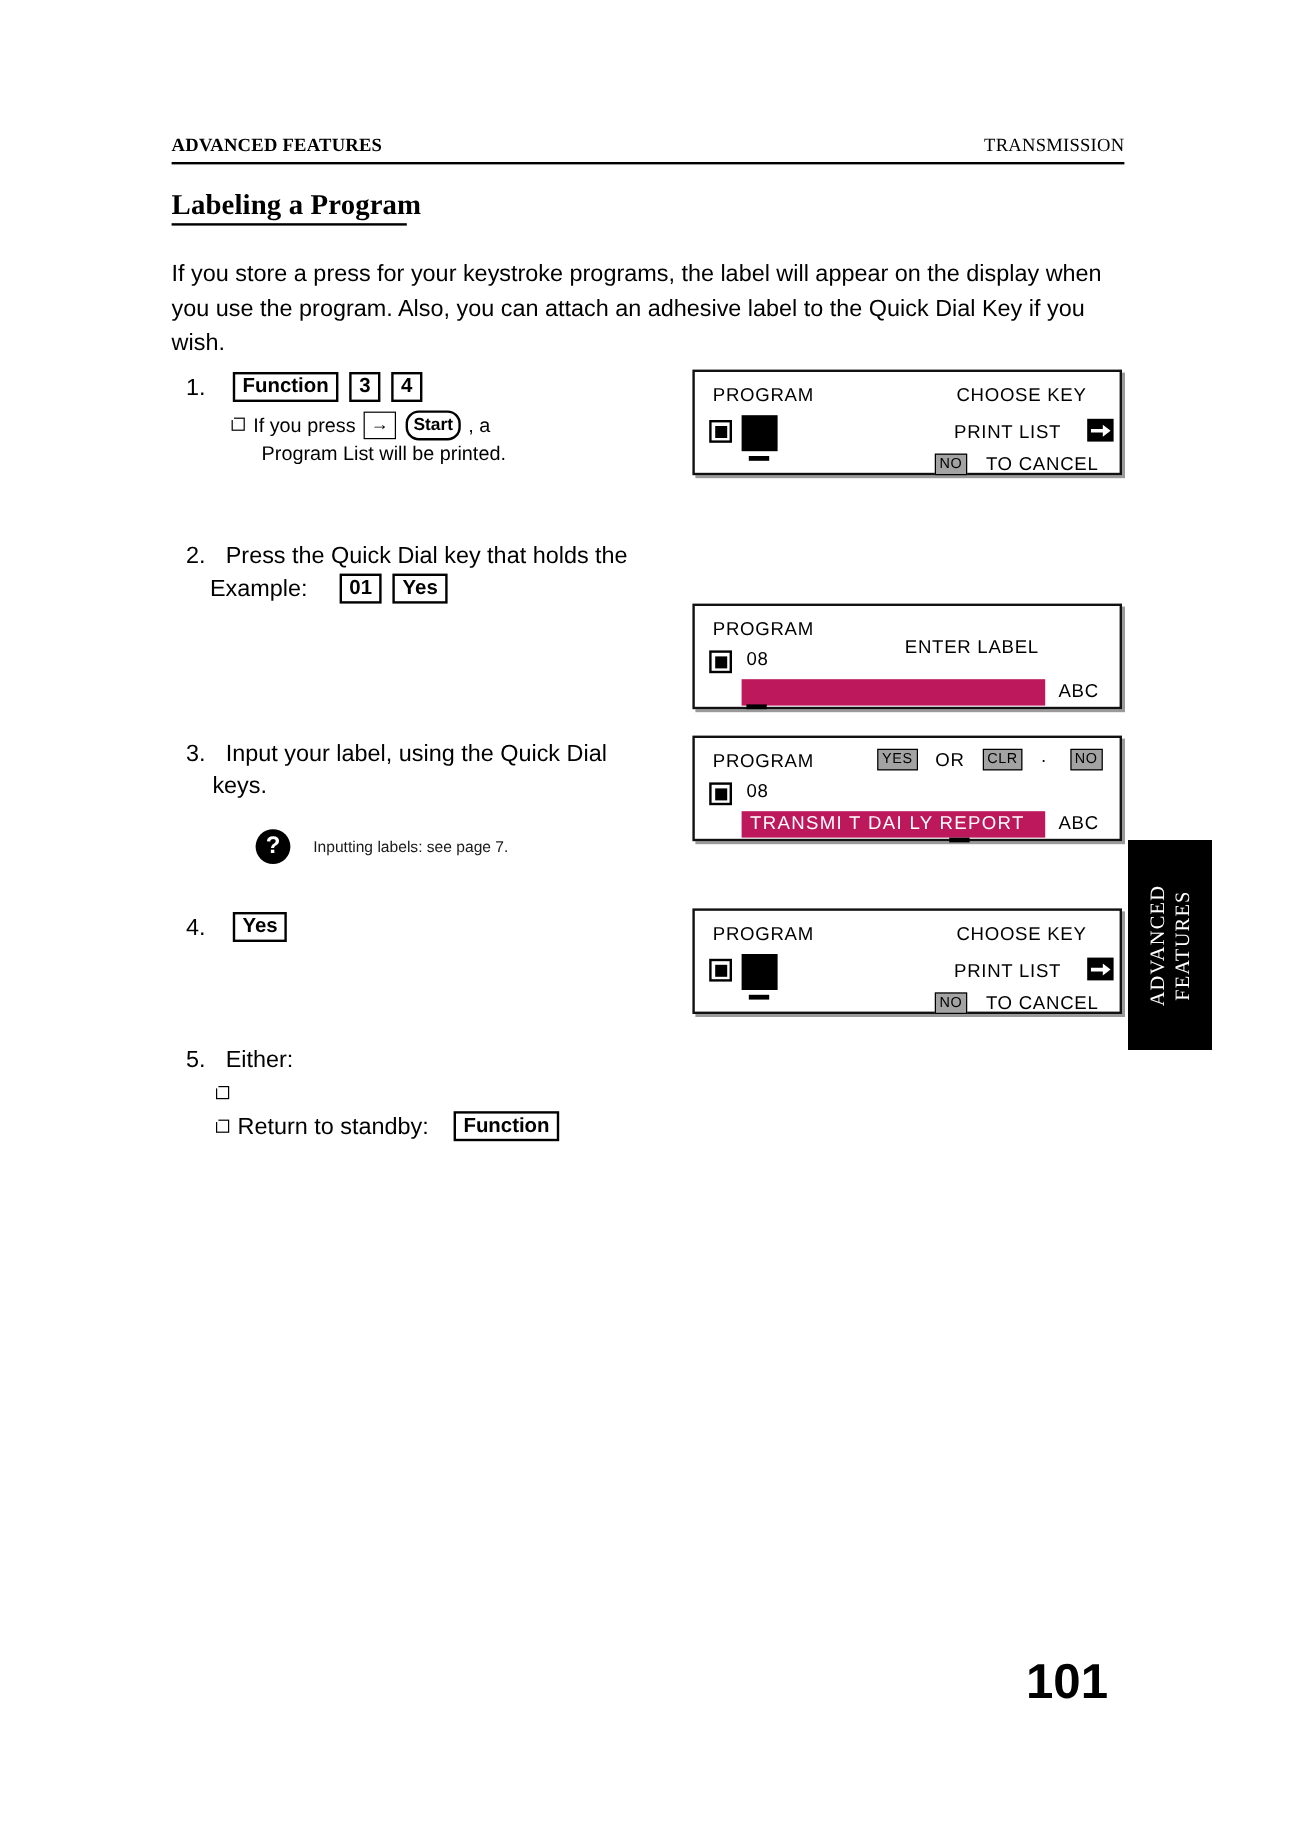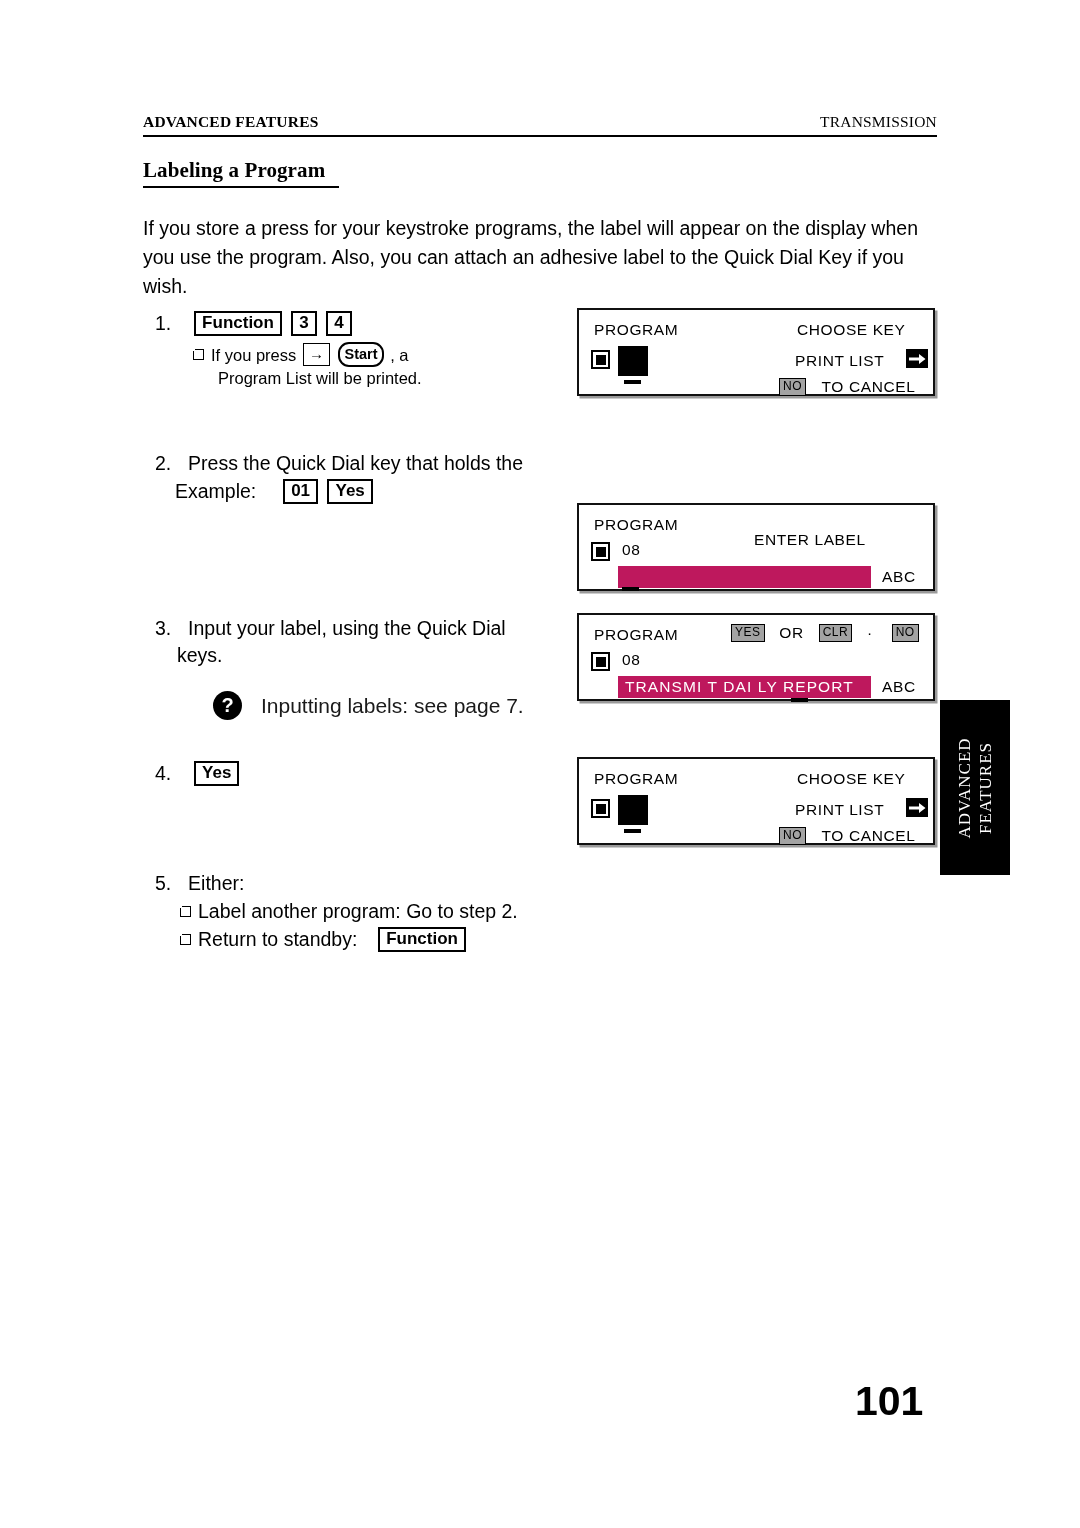--- a/index.html
+++ b/index.html
@@ -43,21 +43,21 @@
     border-top: 2.6px solid #000;
   }
 
   
   #section-heading {
     position: absolute;
     left: 143px;
     top: 158px;
     font-family: "Liberation Serif", serif;
     font-weight: bold;
-    font-size: 21px;
+    font-size: 24px;
     letter-spacing: 0.1px;
   }
   #section-heading-rule {
     position: absolute;
     left: 143px;
     top: 186px;
     width: 196px;
     height: 0;
     border-top: 2.2px solid #000;
   }
@@ -150,21 +150,21 @@
     font-weight: bold;
     font-size: 20px;
     display: flex;
     align-items: center;
     justify-content: center;
     font-family: "Liberation Sans", sans-serif;
     flex: none;
   }
   .q-text {
     margin-left: 19px;
-    font-size: 21px;
+    font-size: 13px;
     color: #1a1a1a;
   }
 
   
   .lcd {
     position: absolute;
     box-sizing: border-box;
     background: #ffffff;
     border: 2px solid #111;
     box-shadow: 2.5px 2.5px 0 0 #9a9a9a;
@@ -335,21 +335,21 @@
   <span class="step-num">4.</span>
   <span style="display:inline-block;width:10px;"></span>
   <span class="keycap">Yes</span>
 </div>
 
 <div class="step" style="left:155px; top:870px; width:440px;">
   <span class="step-num">5.</span>
   <span style="display:inline-block;width:6px;"></span>
   <span class="step-body">Either:</span>
   <div style="margin-left:25px; margin-top:1px;">
-    <span class="bullet-sq"></span><span>Label another program: Go to step 2.</span>
+    <span class="bullet-sq"></span>
   </div>
   <div style="margin-left:25px; margin-top:1px;">
     <span class="bullet-sq"></span><span>Return to standby:</span>
     <span style="display:inline-block;width:8px;"></span>
     <span class="keycap">Function</span>
   </div>
 </div>
 
 <div class="lcd" style="left:577px; top:308px; width:358px; height:88px;">
   <div class="lcd-row lcd-left" style="top:11px;">PROGRAM</div>

